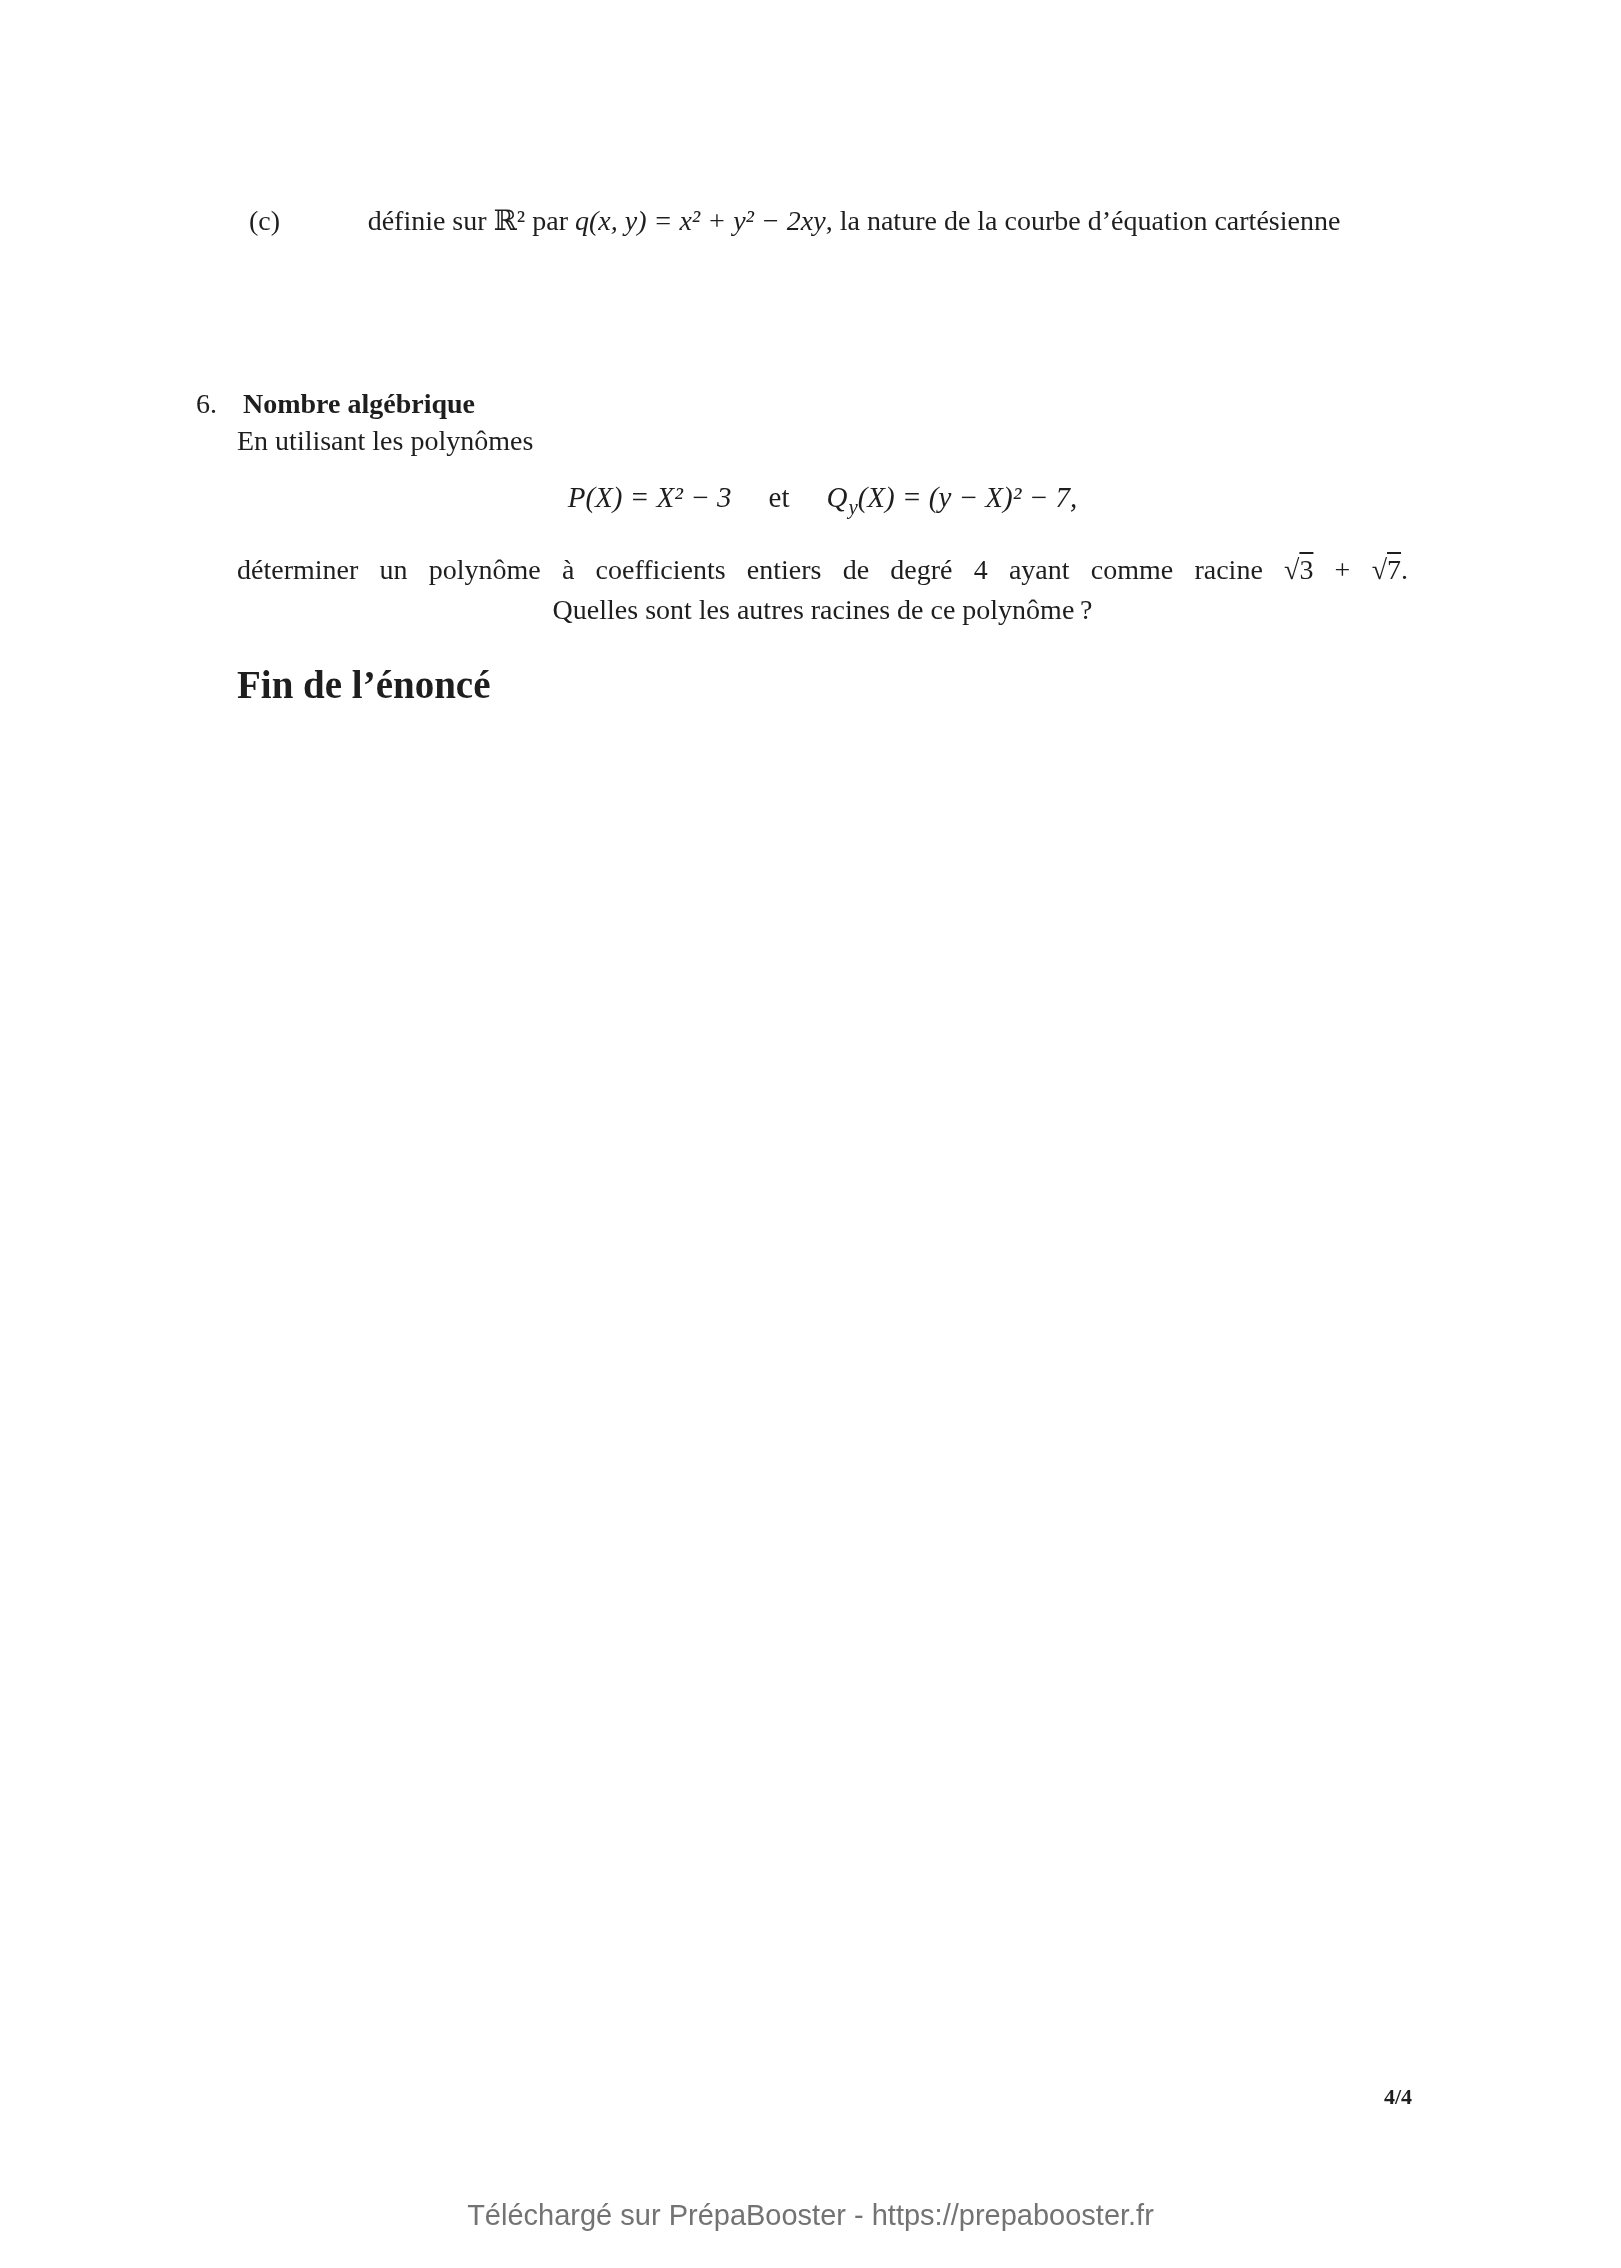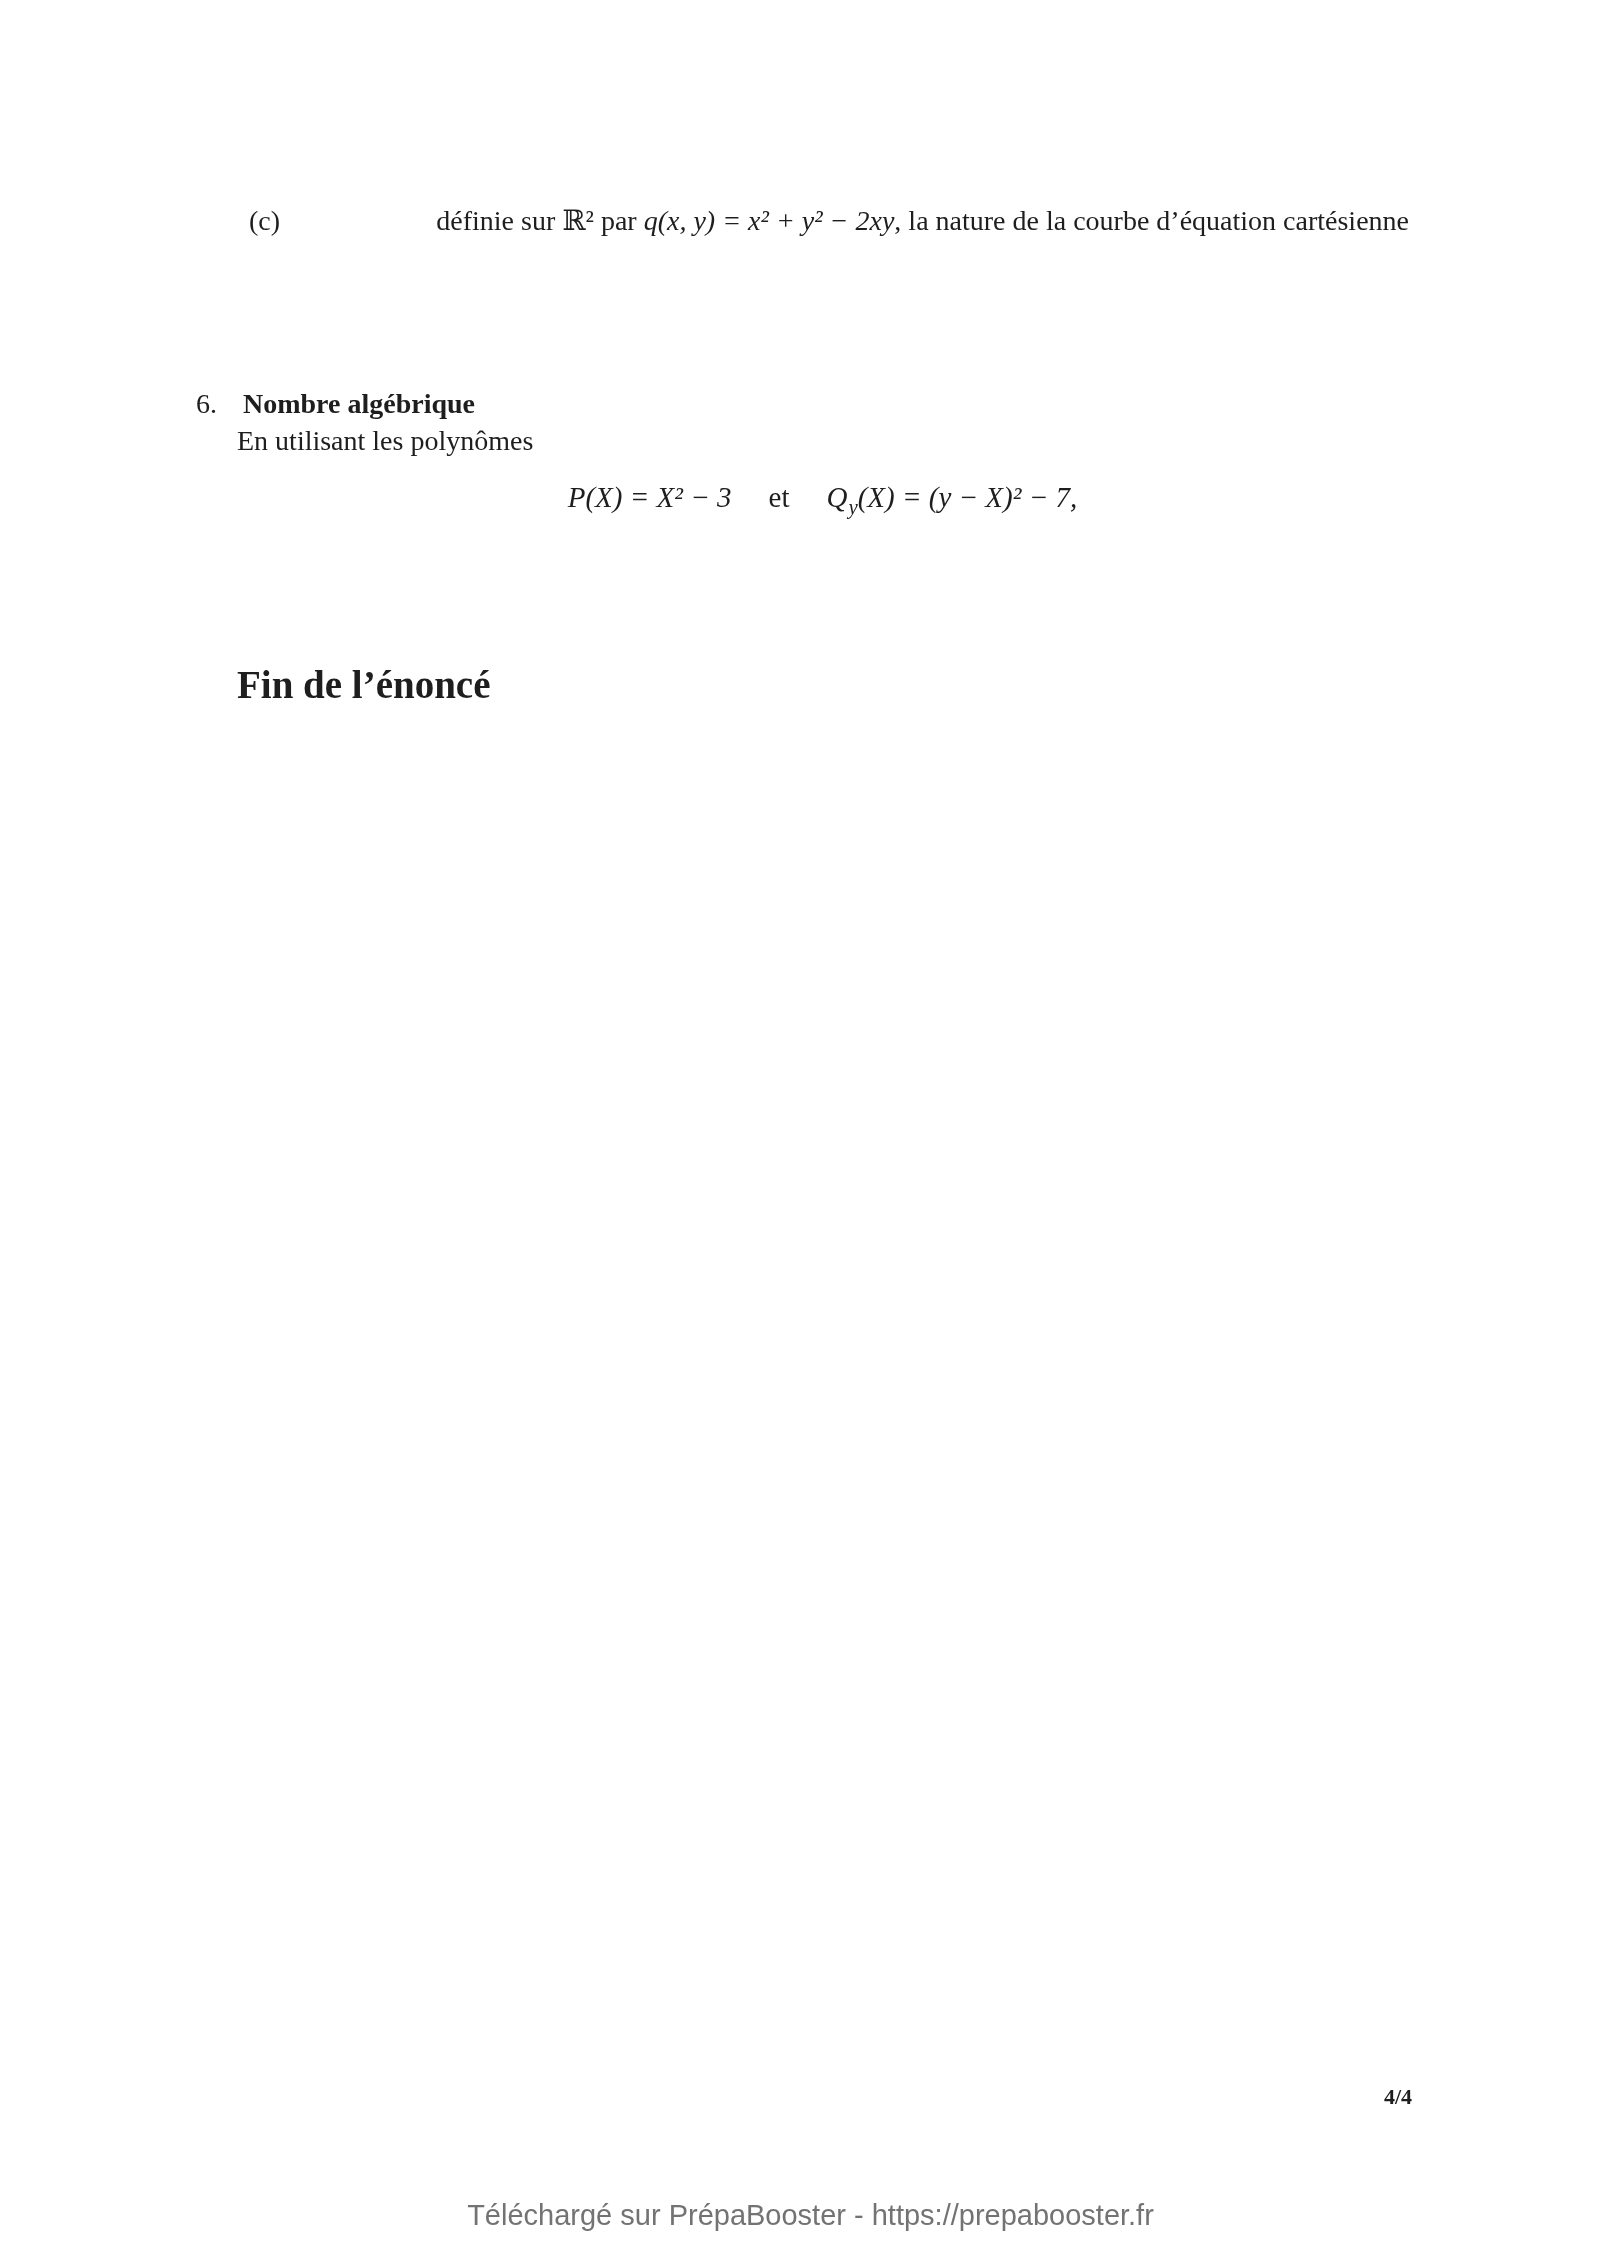--- a/index.html
+++ b/index.html
@@ -20,21 +20,21 @@
     left: 249px;
     top: 201px;
     width: 1161px;
     display: flex;
     font-size: 28px;
     line-height: 39px;
   }
   .item-c .c-label { flex: 0 0 50px; }
   .item-c .c-body { width: 1110px; }
   .line-just { text-align: justify; text-align-last: justify; }
-  .line-left { text-align: right; }
+  .line-left { text-align: center; }
   .imath { font-style: italic; }
 
   .eq1 {
     position: absolute;
     left: 299px;
     top: 314px;
     width: 1110px;
     text-align: center;
     font-size: 29px;
     font-style: italic;
@@ -127,20 +127,24 @@
 
   <div class="item6-heading">
     <div class="num">6.</div>
     <div class="title">Nombre algébrique</div>
   </div>
 
   <div class="intro">En utilisant les polynômes</div>
 
   <div class="eq2"><span class="m">P(X) = X² − 3</span><span class="connector">et</span><span class="m">Q</span><sub>y</sub><span class="m">(X) = (y − X)² − 7,</span></div>
 
+  <div class="para2">
+    <div class="line-just"><span>déterminer un polynôme à coefficients entiers de degré 4 ayant comme racine </span><span class="rad">√</span><span class="radval">3</span><span> + </span><span class="rad">√</span><span class="radval">7</span><span>.</span></div>
+    <div class="line-left">Quelles sont les autres racines de ce polynôme ?</div>
+  </div>
 
   <div class="fin">Fin de l’énoncé</div>
 
   <div class="pageno">4/4</div>
 
   <div class="footer">Téléchargé sur PrépaBooster - https://prepabooster.fr</div>
 
 </div>
 
 

